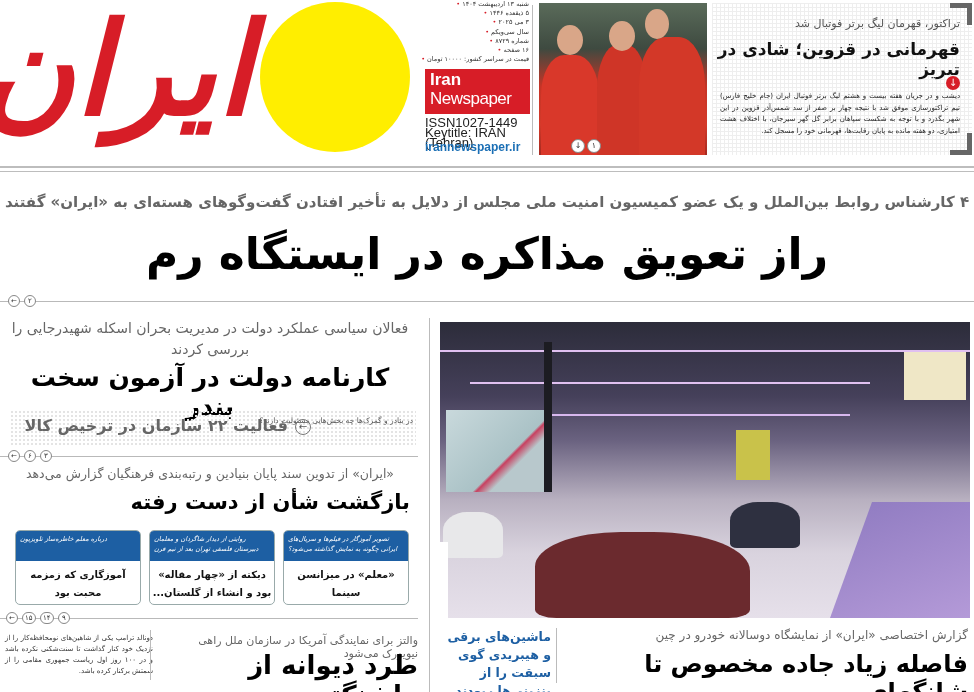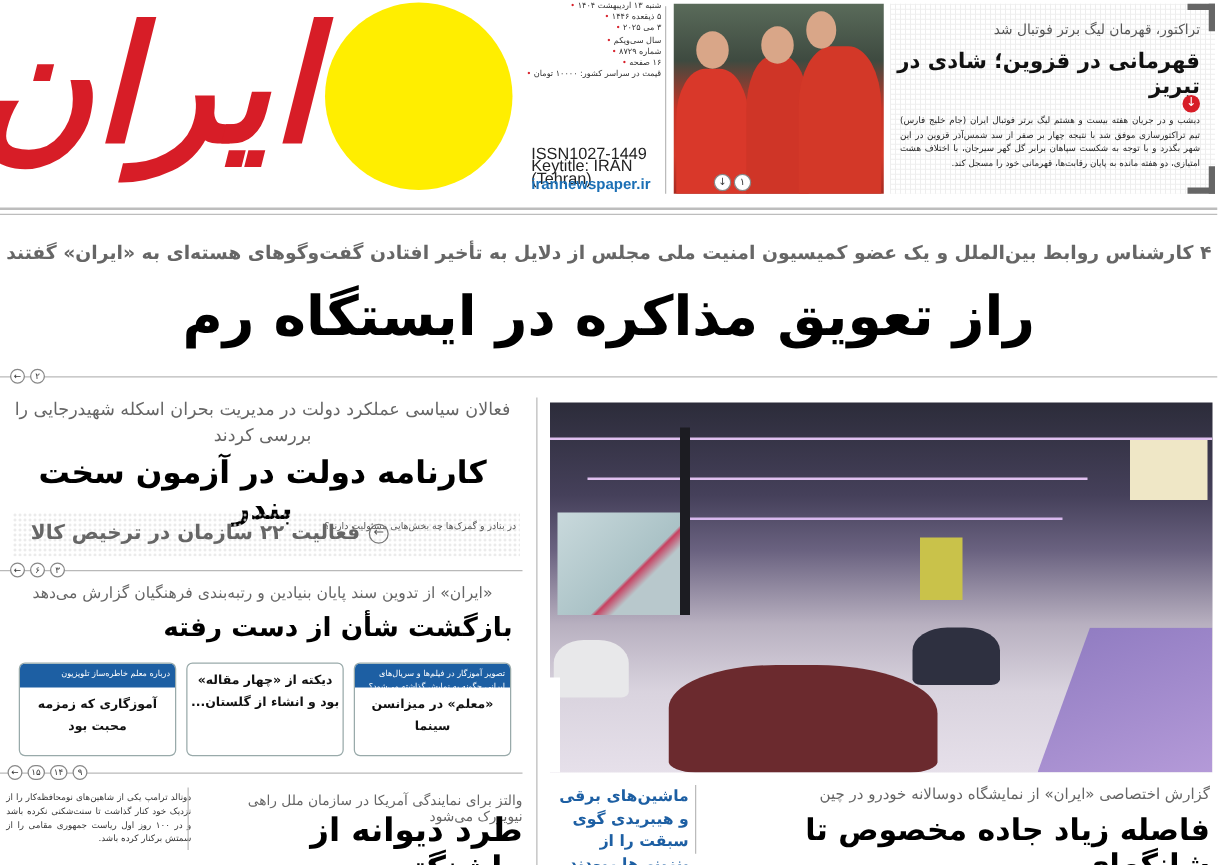--- a/index.html
+++ b/index.html
@@ -50,21 +50,21 @@
   #gov-head { left: 10px; top: 363px; width: 400px; text-align: center; font-size: 25px; font-weight: bold; color: #000; direction: rtl; }
   #customs-box { left: 10px; top: 410px; width: 406px; height: 35px; background-image: radial-gradient(#e4e4e4 0.8px, transparent 0.9px); background-size: 4px 4px; }
   #customs-small { position: absolute; right: 3px; top: 5px; font-size: 7.5px; line-height: 12px; color: #555; direction: rtl; text-align: right; }
   #customs-arrow { position: absolute; right: 105px; top: 9px; width: 16px; height: 16px; border: 1px solid #777; border-radius: 50%; font-size: 10px; line-height: 14px; text-align: center; color: #555; }
   #customs-head { position: absolute; right: 128px; top: 6px; font-size: 16px; font-weight: bold; color: #666; direction: rtl; }
 
   #teacher-kicker { left: 10px; top: 466px; width: 400px; text-align: center; font-size: 12.5px; color: #666; direction: rtl; }
   #teacher-head { left: 10px; top: 490px; width: 400px; text-align: right; font-size: 21px; font-weight: bold; color: #000; direction: rtl; }
 
   .card { position: absolute; top: 530px; width: 126px; height: 75px; border: 1px solid #9aa; border-radius: 5px; overflow: hidden; background: #fff; }
-  .card .cap { background: #1d5fa3; color: #fff; font-size: 6.5px; line-height: 10px; height: 19px; padding: 3px 4px; text-align: right; direction: rtl; }
+  .card .cap { background: #1d5fa3; color: #fff; font-size: 6.5px; line-height: 10px; height: 30px; padding: 3px 4px; text-align: left; direction: rtl; font-style: italic; }
   .card .ttl { font-size: 10px; font-weight: bold; line-height: 18px; text-align: center; color: #111; padding-top: 5px; direction: rtl; }
 
   #usa-note { left: 5px; top: 633px; width: 148px; font-size: 7px; line-height: 11px; color: #333; direction: rtl; text-align: justify; }
   #usa-vbar { left: 150px; top: 630px; width: 1px; height: 50px; background: #bbb; }
   #usa-kicker { left: 160px; top: 634px; width: 258px; text-align: right; font-size: 11px; color: #666; direction: rtl; }
   #usa-head { left: 160px; top: 650px; width: 258px; text-align: right; font-size: 26px; font-weight: bold; color: #000; direction: rtl; }
 
   #auto-photo { left: 440px; top: 322px; width: 530px; height: 296px; overflow: hidden; background: linear-gradient(180deg, #2c2c3a 0%, #45405a 25%, #6a6280 40%, #b8b0c0 60%, #d9d3de 78%, #e6e0ea 100%); }
   #auto-photo .screen { position: absolute; left: 6px; top: 88px; width: 98px; height: 82px; background: linear-gradient(135deg, #c9d9dc, #aac2c6 60%, #c84060 62%, #b8c8cc 70%); }
   #auto-photo .lightbox { position: absolute; right: 4px; top: 30px; width: 62px; height: 48px; background: #efe7c6; }
@@ -91,20 +91,24 @@
 <div id="info" class="abs">
   <ul class="dateline">
     <li>شنبه ۱۳ اردیبهشت ۱۴۰۴</li>
     <li>۵ ذیقعده ۱۴۴۶</li>
     <li>۳ می ۲۰۲۵</li>
     <li>سال سی‌ویکم</li>
     <li>شماره ۸۷۲۹</li>
     <li>۱۶ صفحه</li>
     <li>قیمت در سراسر کشور: ۱۰۰۰۰ تومان</li>
   </ul>
+  <div id="brand">
+    <div class="b1">Iran</div>
+    <div class="b2">Newspaper</div>
+  </div>
   <div id="issn">
     <div>ISSN1027-1449</div>
     <div>Keytitle: IRAN (Tehran)</div>
   </div>
   <div id="site">irannewspaper.ir</div>
 </div>
 <div id="info-divider" class="abs"></div>
 
 <div id="sport-photo" class="abs" title="Tractor football players celebrating">
   <div class="player" style="left:2px;width:58px;height:100px;"></div>
@@ -152,20 +156,21 @@
 <div class="pill abs" style="left:40px;top:450px;">۳</div>
 
 <div id="teacher-kicker" class="abs">«ایران» از تدوین سند پایان بنیادین و رتبه‌بندی فرهنگیان گزارش می‌دهد</div>
 <div id="teacher-head" class="abs">بازگشت شأن از دست رفته</div>
 
 <div class="card" style="left:283px;">
   <div class="cap">تصویر آموزگار در فیلم‌ها و سریال‌های ایرانی چگونه به نمایش گذاشته می‌شود؟</div>
   <div class="ttl">«معلم» در میزانسن سینما</div>
 </div>
 <div class="card" style="left:149px;">
+  <div class="cap">روایتی از دیدار شاگردان و معلمان دبیرستان فلسفی تهران بعد از نیم قرن</div>
   <div class="ttl">دیکته از «چهار مقاله» بود و انشاء از گلستان...</div>
 </div>
 <div class="card" style="left:15px;">
   <div class="cap">درباره معلم خاطره‌ساز تلویزیون</div>
   <div class="ttl">آموزگاری که زمزمه محبت بود</div>
 </div>
 
 <div class="abs sec-rule" style="left:0;top:618px;width:418px;"></div>
 <div class="pill abs" style="left:6px;top:612px;">←</div>
 <div class="pill abs" style="left:22px;top:612px;">۱۵</div>

